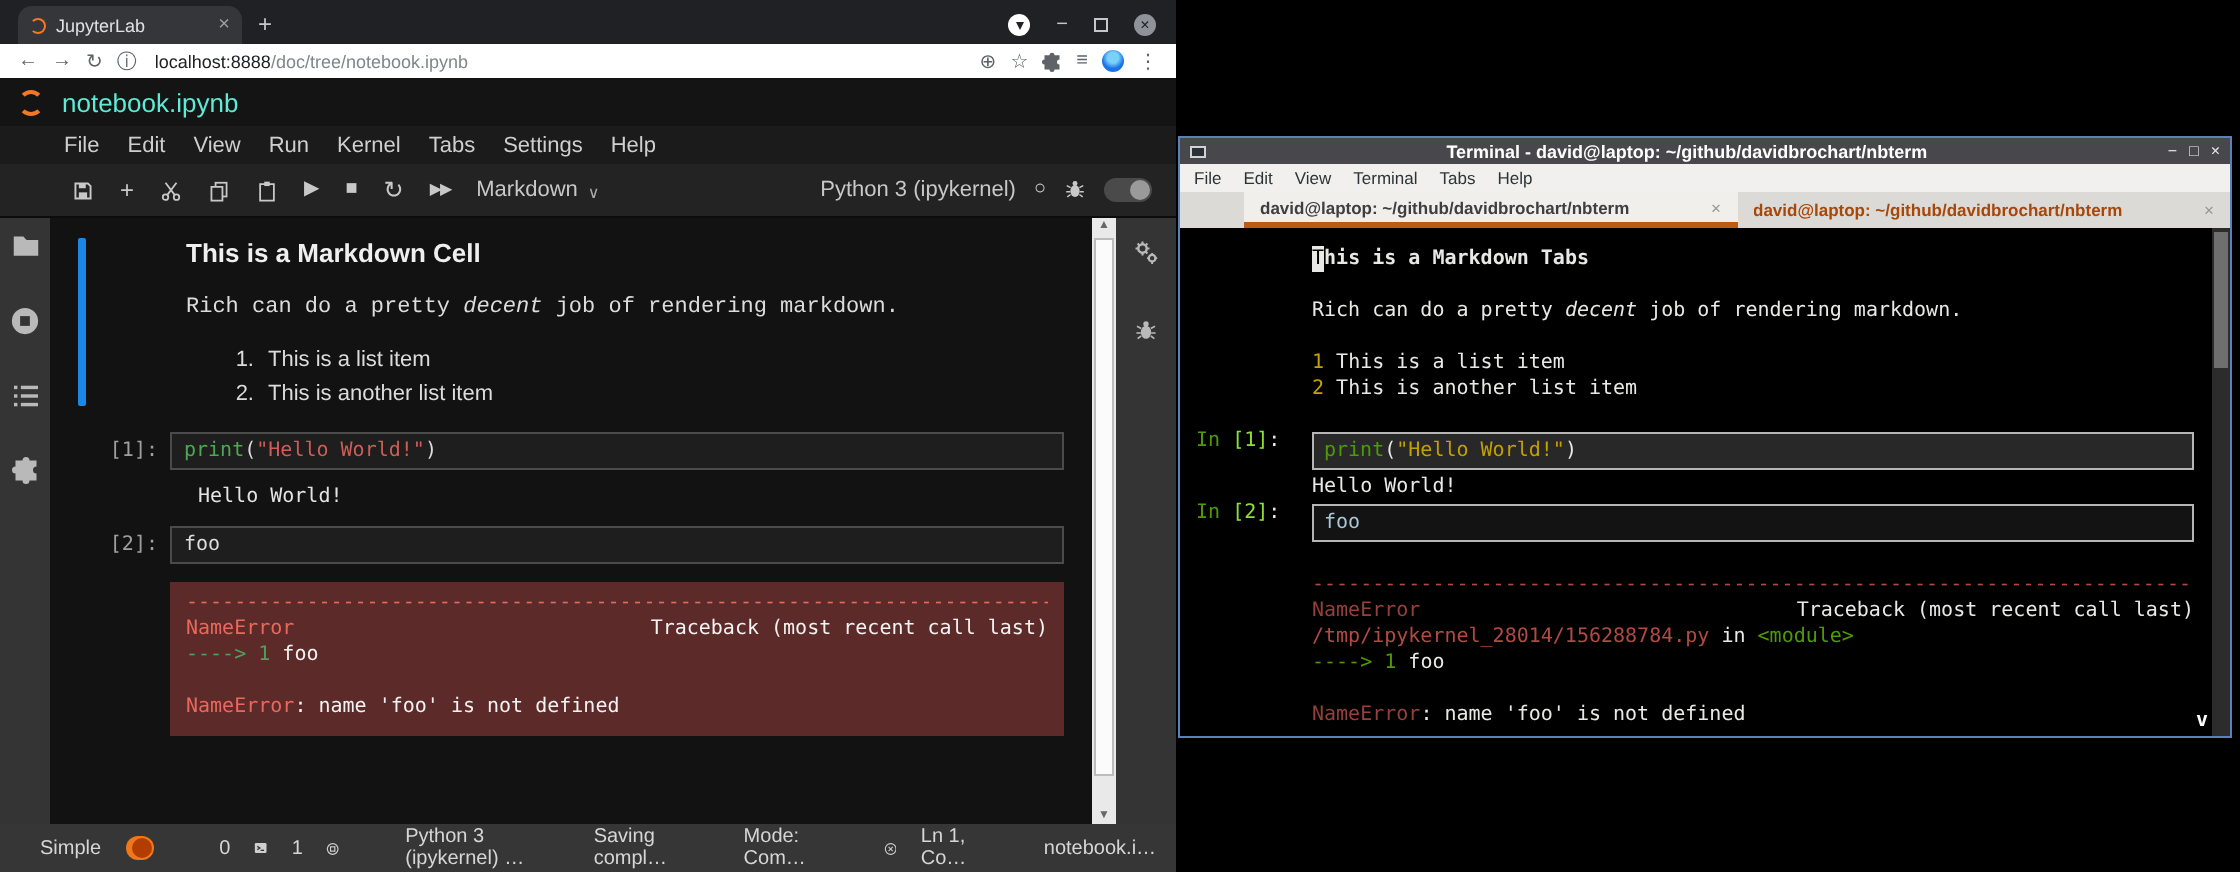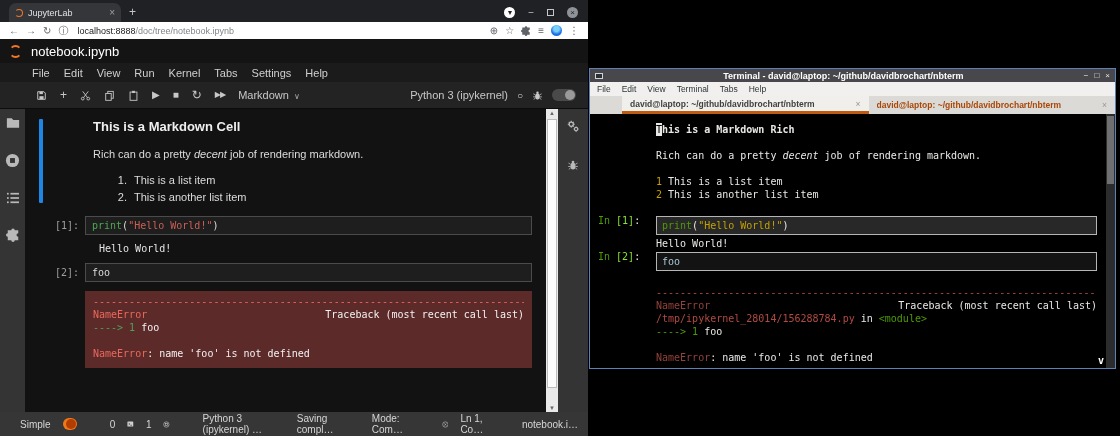--- a/index.html
+++ b/index.html
@@ -35,33 +35,33 @@
   .url b { font-weight:normal; color:#202124; }
   .url .url-path { color:#80868b; }
   .avatar { width:11px; height:11px; border-radius:50%; background:#1a73e8;
             background:radial-gradient(circle at 50% 35%, #7ad1f7 0 30%, #1a73e8 60%); }
   .puzzle { width:10px; height:10px; }
 
   
   .jl-header { height:24px; background:#141414; display:flex; align-items:center; gap:9px; padding:0 9px; }
   .jl-logo { width:13px; height:13px; border-radius:50%; border:2.5px solid #f37726;
              border-left-color:transparent; border-right-color:transparent; }
-  .jl-title { color:#ffffff; font-size:13px; }
+  .jl-title { color:#5eead4; font-size:13px; }
 
   .jl-menu { height:19px; background:#1b1b1b; display:flex; align-items:center; padding-left:25px;
              color:#cfcfcf; font-size:11px; }
   .jl-menu span { padding:0 7px; }
 
   .jl-toolbar { height:27px; background:#232323; border-bottom:1px solid #0c0c0c; display:flex;
                 align-items:center; gap:13px; padding:0 12px 0 36px; color:#c8c8c8; font-size:11px; }
   .tb-ic { font-size:10px; line-height:10px; }
   .ffwd { font-size:8px; letter-spacing:-1px; }
   .celltype { display:flex; gap:5px; align-items:flex-end; }
   .celltype .caret { font-size:8px; color:#aaa; }
-  .tb-right { margin-left:auto; display:flex; align-items:flex-end; gap:9px; }
+  .tb-right { margin-left:auto; display:flex; align-items:flex-start; gap:9px; }
   .kstat { font-size:10px; color:#cfcfcf; }
   .tb-sw { width:24px; height:12px; background:#4a4a4a; border-radius:6px; position:relative; }
   .tb-sw i { position:absolute; right:1px; top:1px; width:10px; height:10px; border-radius:50%; background:#9a9a9a; }
 
   
   .jl-body { display:flex; height:303px; }
   .jl-left { width:25px; background:#343434; display:flex; flex-direction:column; align-items:center;
              gap:24px; padding-top:8px; }
   .jl-main { flex:1; background:#121212; padding-top:8px; position:relative; overflow:hidden; }
   .jl-scrollbar { width:12px; background:#e9e9e9; position:relative; }
@@ -69,21 +69,21 @@
                          background:#fbfbfb; border:1px solid #bcbcbc; }
   .jl-scrollbar .arr { position:absolute; left:0; right:0; text-align:center; font-size:6px; color:#666; }
   .jl-scrollbar .arr.up { top:1px; } .jl-scrollbar .arr.dn { bottom:1px; }
   .jl-right { width:30px; background:#343434; display:flex; flex-direction:column; align-items:center;
               gap:26px; padding-top:10px; }
 
   
   .md-cell { position:relative; margin-left:14px; padding:2px 10px 0 54px; min-height:90px; color:#dcdcdc; }
   .sel-bar { position:absolute; left:0; top:2px; bottom:4px; width:4px; background:#1d87e8; border-radius:1px; }
   .md-h { font-size:13px; font-weight:bold; color:#efefef; }
-  .md-p { font-size:11px; margin-top:14px; }
+  .md-p { font-size:11px; margin-top:14px;font-family:Liberation Mono, monospace; }
   .md-ol { margin-top:12px; font-size:11px; }
   .md-li { display:flex; line-height:17px; }
   .md-li .n { width:34px; text-align:right; margin-right:7px; }
 
   
   .code-row { display:flex; align-items:flex-start; margin:9px 14px 0 14px;
               font-family:"DejaVu Sans Mono", monospace; font-size:10px; }
   .prompt { width:40px; flex:none; text-align:right; margin-right:6px; padding-top:4px; color:#9f9f9f; }
   .cbox { flex:1; background:#1e1e1e; border:1px solid #4b4b4b; padding:3px 6px; color:#dcdcdc;
           white-space:pre; overflow:hidden; }
@@ -374,21 +374,21 @@
       <span class="lbl">david@laptop: ~/github/davidbrochart/nbterm</span>
       <span class="x">×</span>
     </div>
     <div class="t-tab alert">
       <span class="lbl">david@laptop: ~/github/davidbrochart/nbterm</span>
       <span class="x">×</span>
     </div>
   </div>
 
   <div class="t-body">
-    <div class="trow"><span class="tp"></span><span class="cursor">T</span><b>his is a Markdown Rich</b></div>
+    <div class="trow"><span class="tp"></span><span class="cursor">T</span><b>his is a Markdown Tabs</b></div>
     <div class="trow blank"></div>
     <div class="trow"><span class="tp"></span><span>Rich can do a pretty </span><i>decent</i><span> job of rendering markdown.</span></div>
     <div class="trow blank"></div>
     <div class="trow"><span class="tp"></span><span class="tyel">1</span><span> This is a list item</span></div>
     <div class="trow"><span class="tp"></span><span class="tyel">2</span><span> This is another list item</span></div>
     <div class="trow blank"></div>
     <div class="trow">
       <span class="tp"><span class="tgrn">In </span><span class="tbgrn">[1]</span><span>:</span></span>
       <span class="tbox"><span class="tgrn">print</span><span>(</span><span class="tyel">"Hello World!"</span><span>)</span></span>
     </div>

